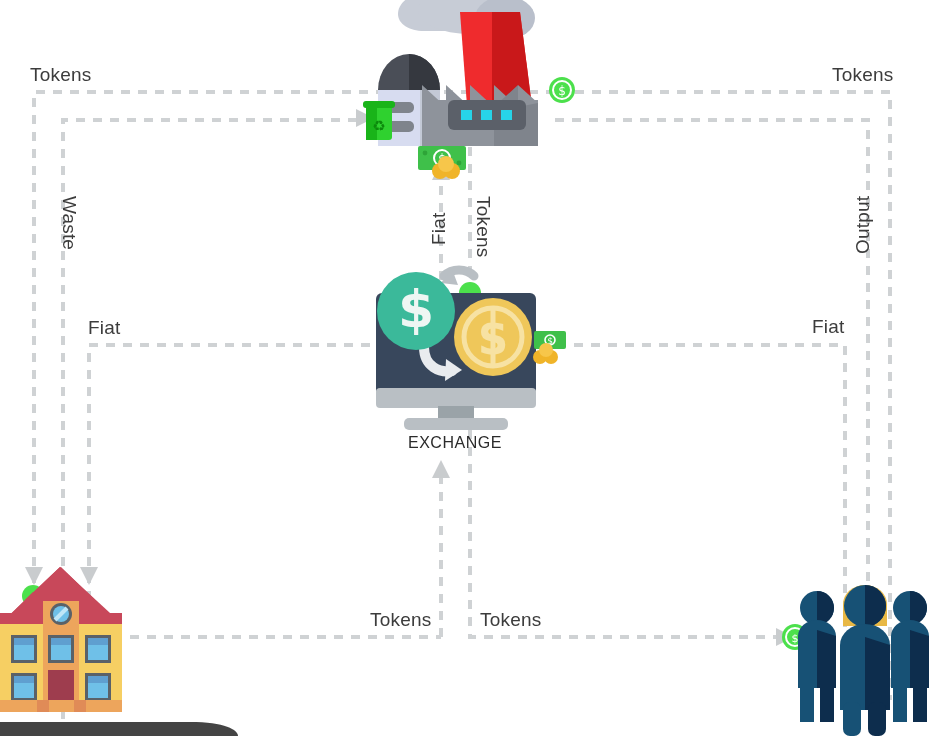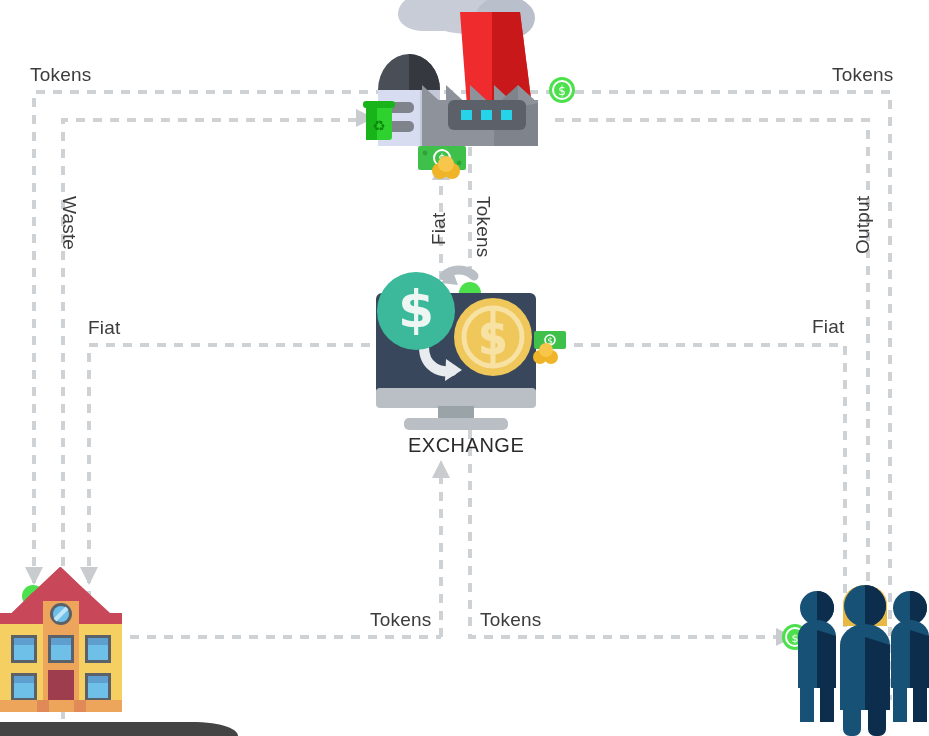--- a/index.html
+++ b/index.html
@@ -19,21 +19,21 @@
     font-size:19px;
     font-family:"Liberation Sans", sans-serif;
     white-space:nowrap;
     letter-spacing:0.2px;
   }
   .lbl.rot-cw  { transform-origin: 0 0; transform: rotate(90deg); }
   .lbl.rot-ccw { transform-origin: 0 0; transform: rotate(-90deg); }
   .exchange-label {
     position:absolute;
     color:#2b2b2b;
-    font-size:20px;
+    font-size:16px;
     letter-spacing:0.5px;
     white-space:nowrap;
   }
 </style>
 </head>
 <body>
 
 <div id="stage">
 
   <svg class="layer" viewBox="0 0 929 736">

